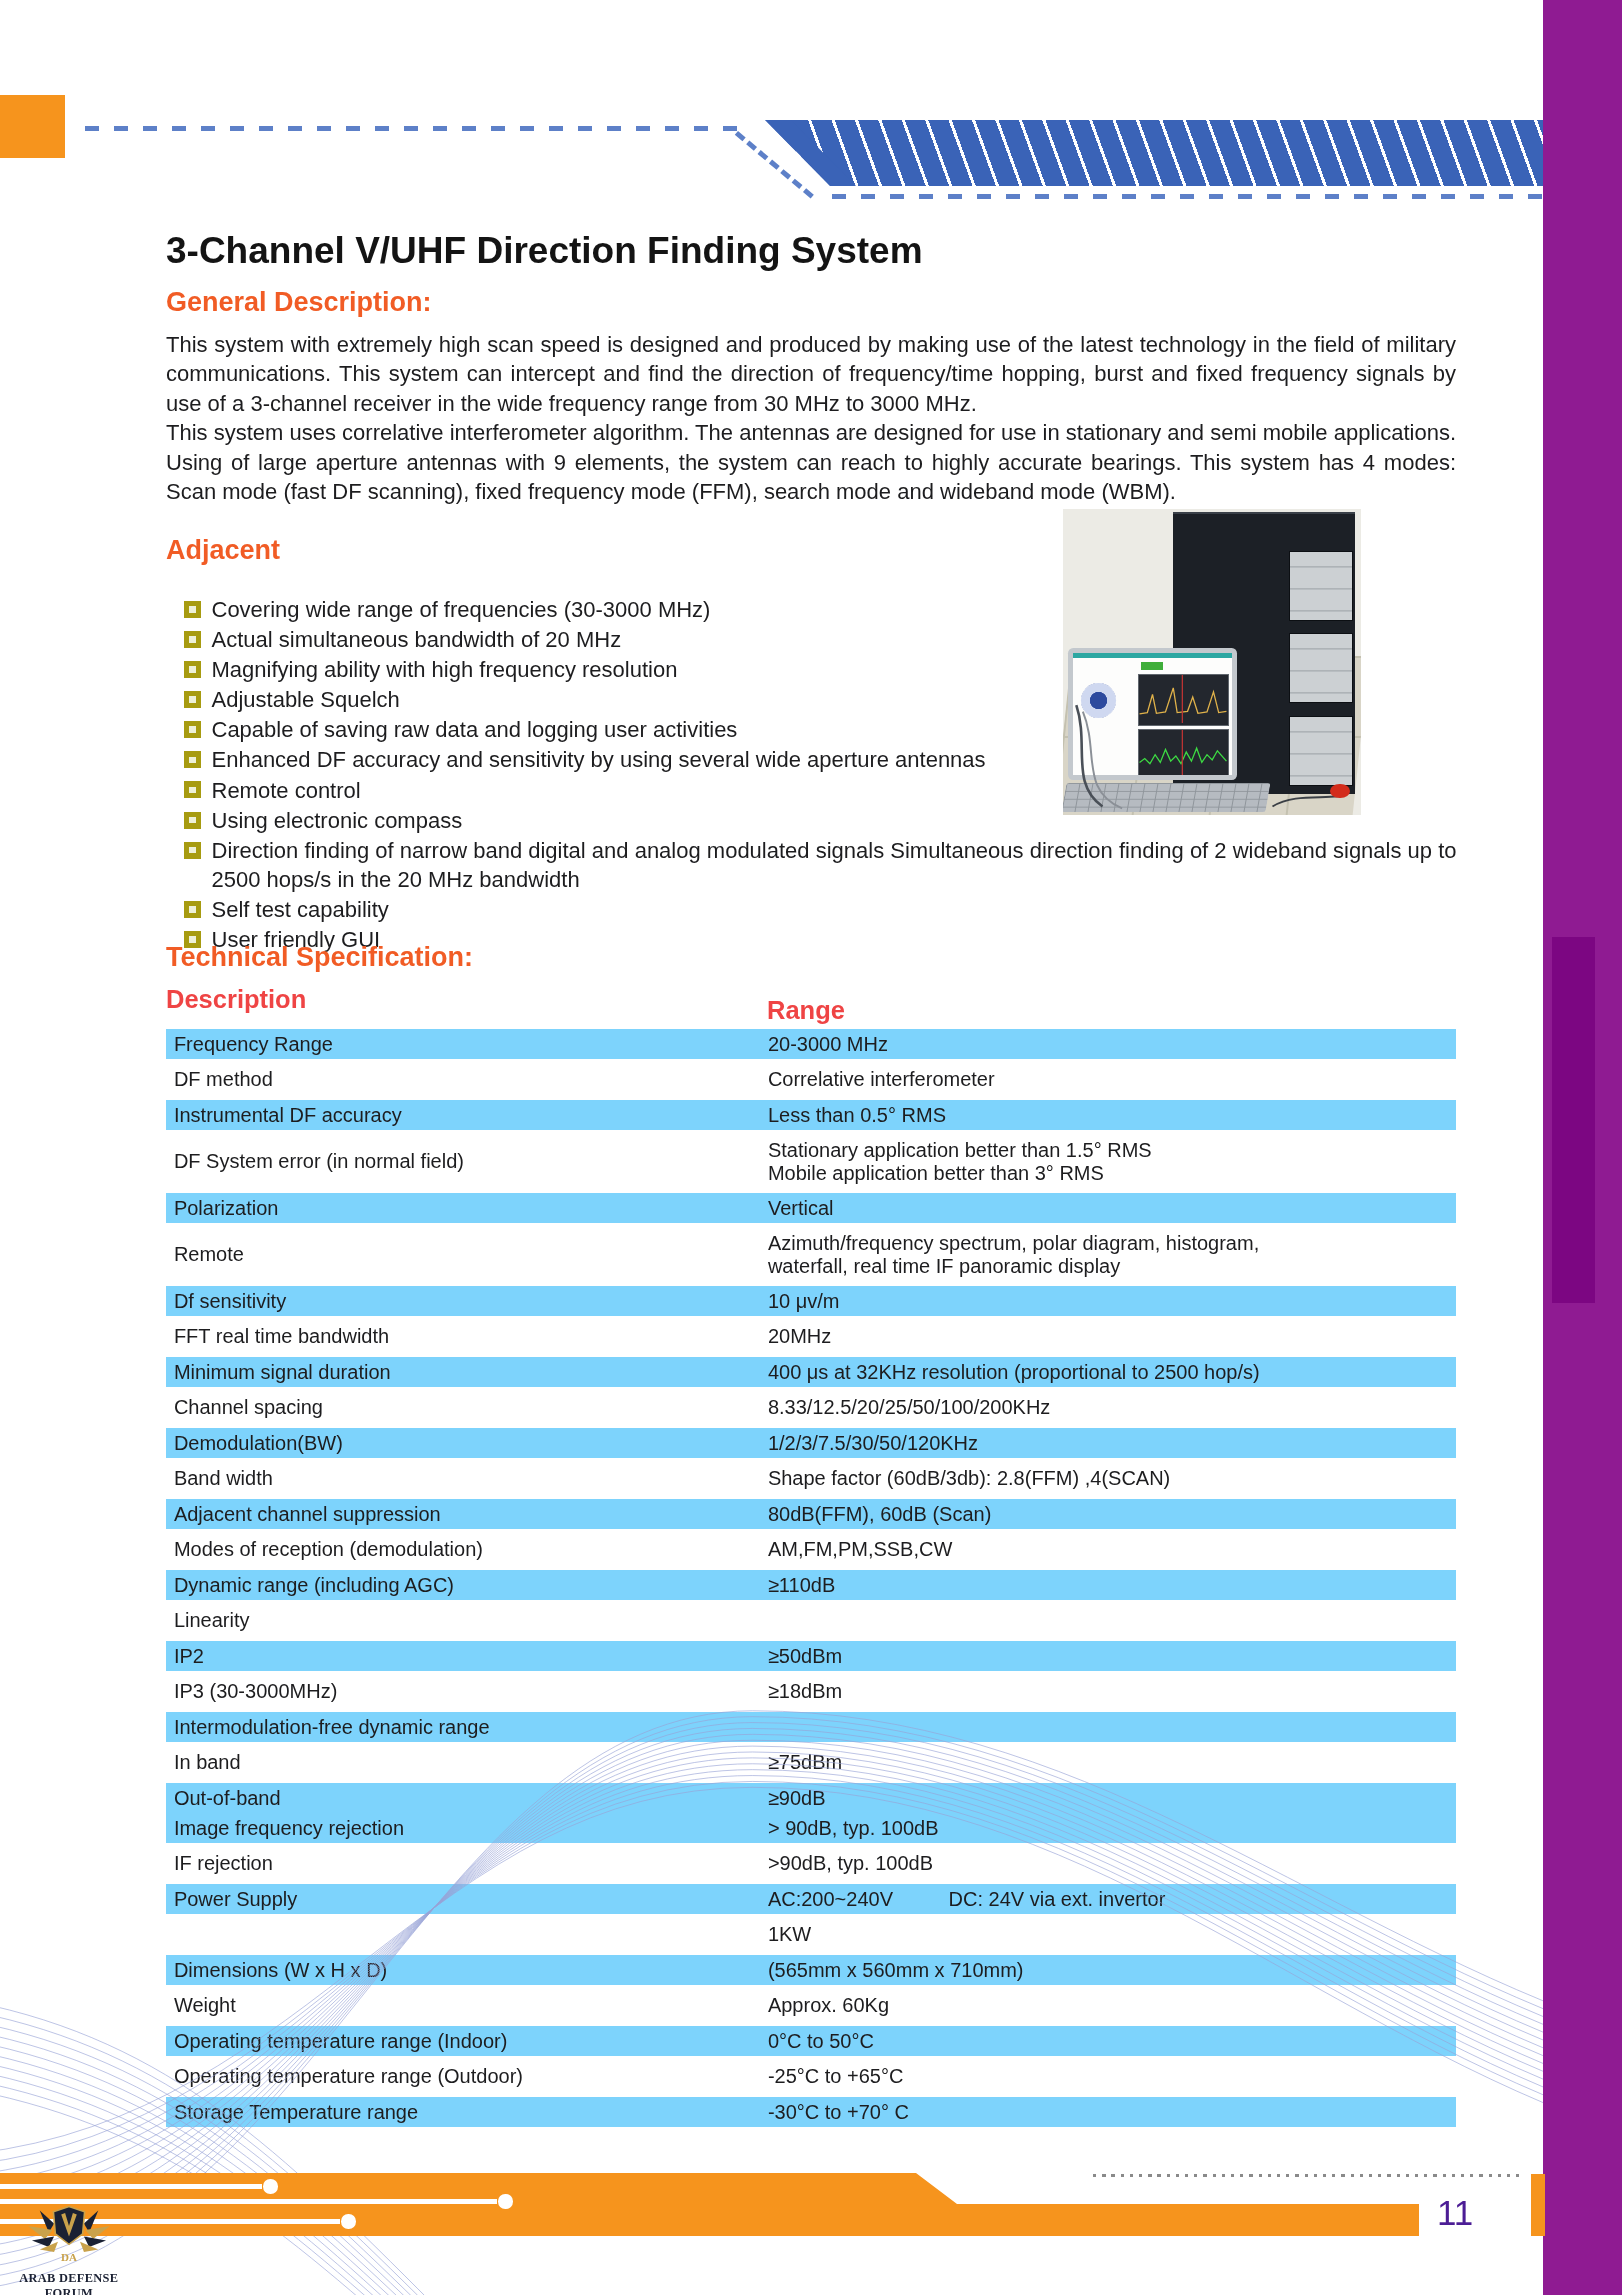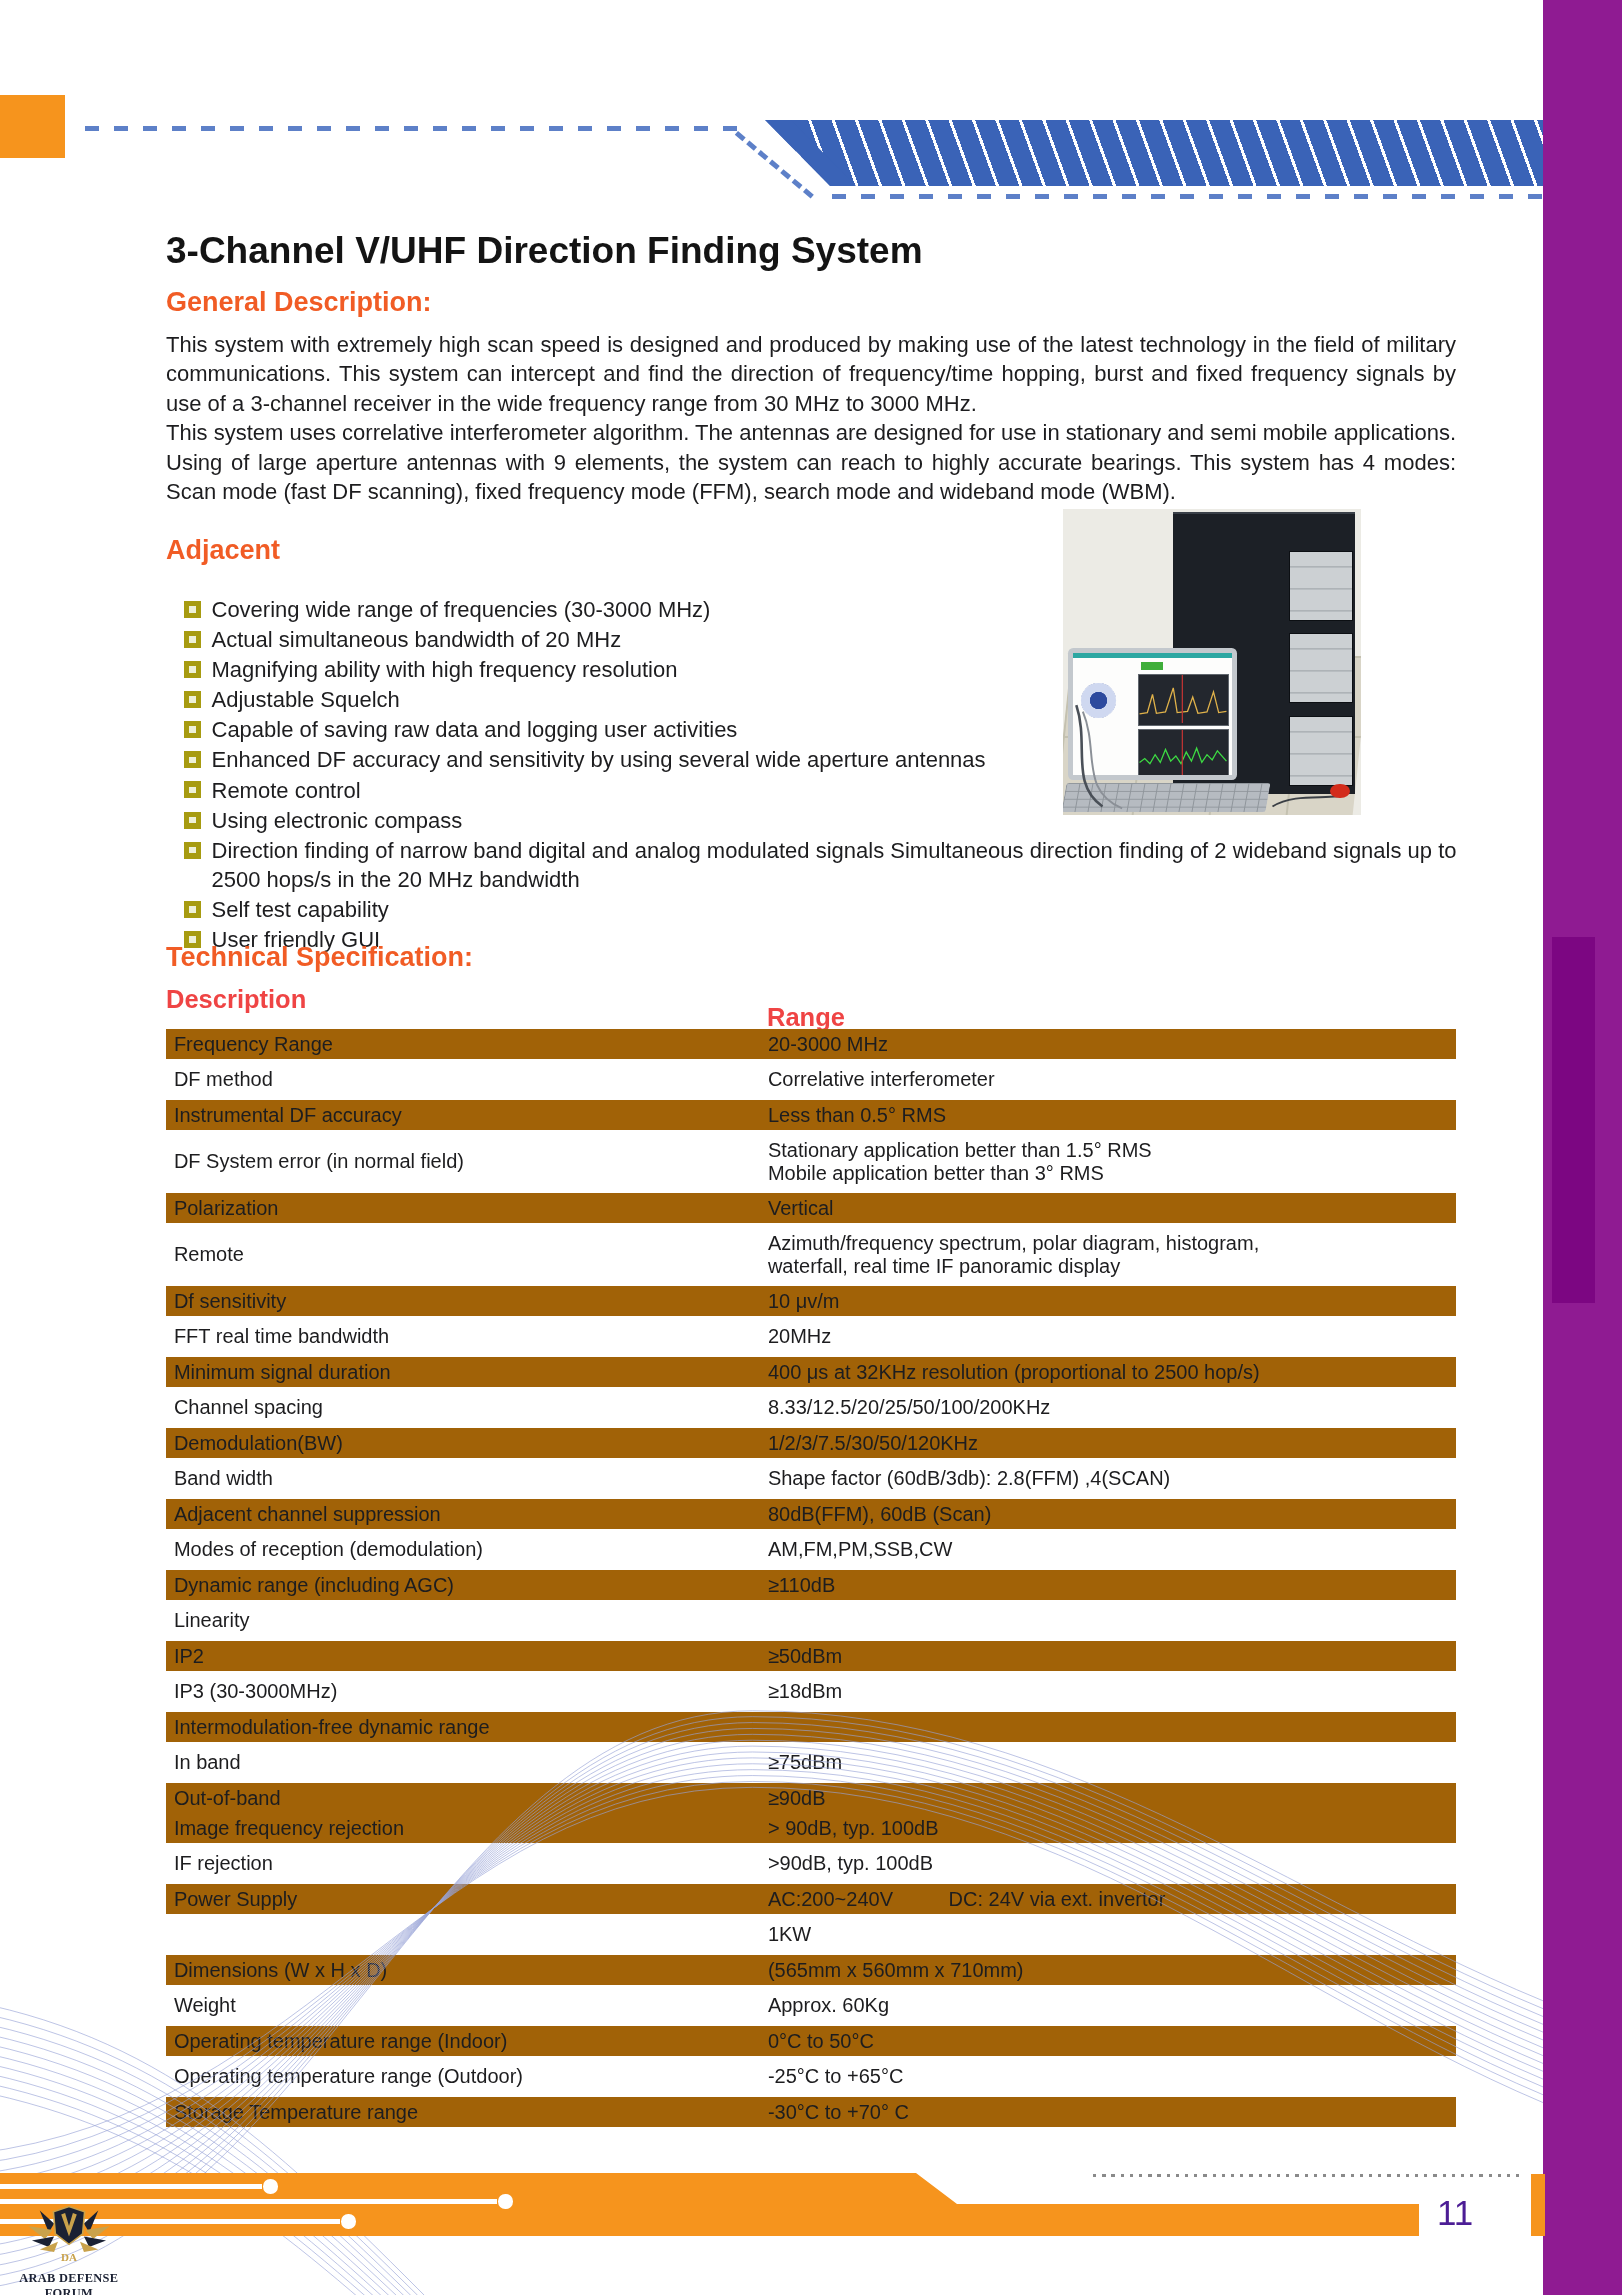--- a/index.html
+++ b/index.html
@@ -32,27 +32,27 @@
   .paras p{margin:0;}
   .h-feat{left:166px;top:535px;}
   .features-list{position:absolute;left:166px;top:577px;width:1290px;list-style:none;margin:18px;padding:0;
     font-size:22px;line-height:29.4px;}
   .features-list li{display:flex;margin:0 0 0.7px 0;}
   .bullet{flex:0 0 17px;width:17px;height:17px;margin:5.9px 10.5px 0 0;background:#a79b10;position:relative;}
   .bullet::after{content:"";position:absolute;left:5.2px;top:5.2px;width:6.5px;height:6.5px;background:#eef0d8;}
   .h-tech{left:166px;top:942px;}
   .col-headers{position:absolute;left:166px;top:985px;width:1290px;height:33px;font-size:25.5px;font-weight:bold;color:#ef4444;}
   .col-desc{position:absolute;left:0;top:0;}
-  .col-range{position:absolute;left:601px;top:18px;}
+  .col-range{position:absolute;left:601px;top:11px;}
   
   .spec-table{position:absolute;left:166px;top:1029px;width:1290px;font-size:20px;z-index:1;}
   .t-row{display:flex;align-items:center;}
   .t-row .c1{width:594px;padding-left:7.9px;flex:0 0 auto;white-space:pre-line;}
   .t-row .c2{flex:1;white-space:pre-line;}
-  .t-row.shaded{background:#a16207;height:30px;}
+  .t-row.shaded{background:#7dd3fc;height:30px;}
   .t-row.plain{height:41px;}
   .t-row.tall{height:63px;}
   
   .photo{position:absolute;left:1063px;top:509px;width:298px;height:306px;background:#ecebe5;z-index:4;overflow:hidden;}
   .ph-floor{position:absolute;left:0;top:147px;width:298px;height:159px;background:#d9d5c7;
     background-image:linear-gradient(#c4c1b0 2px,transparent 2px),linear-gradient(90deg,#c4c1b0 2px,transparent 2px);
     background-size:77px 80px;transform:skewX(-6deg);}
   .ph-rack{position:absolute;left:110px;top:2.6px;width:182px;height:280px;background:#1c2026;border-top:2.6px solid #3a4048;}
   .ph-panels{position:absolute;right:3.9px;top:37px;width:62px;height:237px;}
   .ph-panel{position:absolute;left:0;width:62px;background:#ccd0d3;border:1.3px solid #0c0f13;

